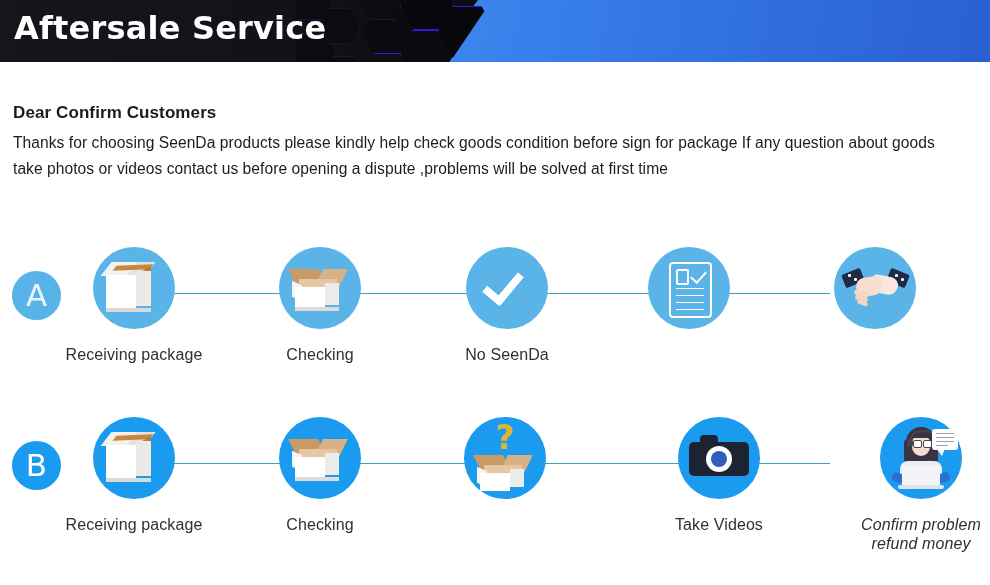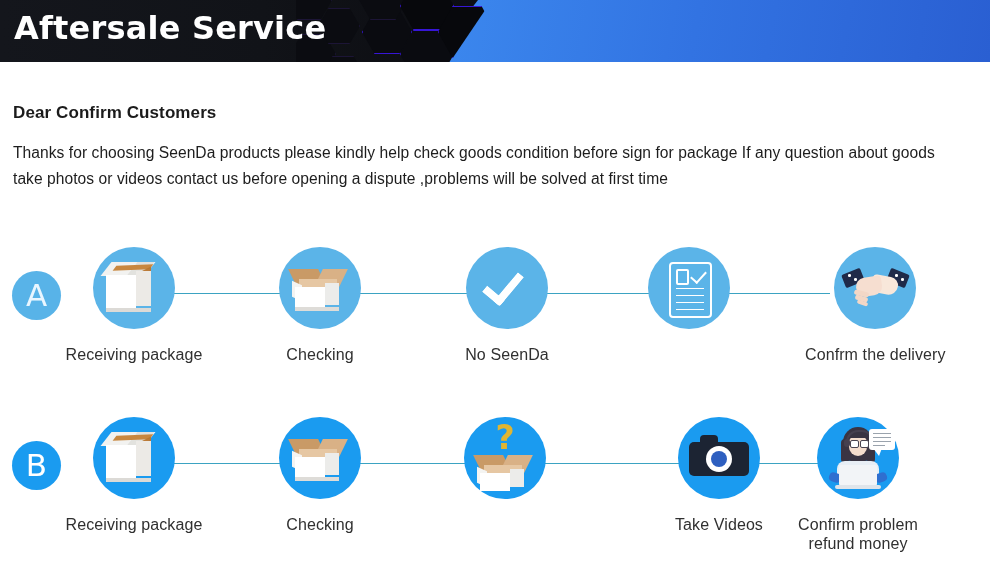--- a/index.html
+++ b/index.html
@@ -46,21 +46,21 @@
     font-family:"DejaVu Sans","Liberation Sans",sans-serif;
   }
 
   
   .greeting{
     position:absolute;left:13px;top:103px;
     font-size:17px;font-weight:700;color:#1b1b1b;
     letter-spacing:0.1px;
   }
   .intro{
-    position:absolute;left:13px;top:140px;width:952px;
+    position:absolute;left:13px;top:130px;width:952px;
     font-size:15.6px;color:#1d1d1d;line-height:26px;
     letter-spacing:0.05px;
   }
 
   
   .row{position:absolute;left:0;width:990px;height:140px;}
   .row-a{top:247px;}
   .row-b{top:417px;}
 
   .badge{
@@ -368,21 +368,20 @@
         <div class="hs-cuffR"></div>
         <div class="hs-dot" style="left:61px;top:27px;"></div>
         <div class="hs-dot" style="left:67px;top:31px;"></div>
         <div class="hs-handR"></div>
         <div class="hs-handL"></div>
         <div class="hs-fing" style="left:20px;top:44px;width:15px;height:5px;transform:rotate(14deg);"></div>
         <div class="hs-fing" style="left:21px;top:49px;width:13px;height:5px;transform:rotate(16deg);"></div>
         <div class="hs-fing" style="left:23px;top:54px;width:11px;height:4px;transform:rotate(18deg);"></div>
       </div>
     </div>
-    <div class="step-label">Confrm the delivery</div>
   </div>
 </div>
 
 <div class="row row-b">
   <div class="badge">B</div>
   <div class="connector" style="left:150px;width:680px;"></div>
 
   <div class="step" style="left:64px;">
     <div class="circle">
       <div class="ico">
@@ -432,21 +431,21 @@
       <div class="ico">
         <div style="position:absolute;left:11px;top:25px;width:60px;height:34px;background:#1c2433;border-radius:5px;"></div>
         <div style="position:absolute;left:22px;top:18px;width:18px;height:10px;background:#1c2433;border-radius:4px 4px 0 0;"></div>
         <div style="position:absolute;left:28px;top:29px;width:26px;height:26px;background:#ffffff;border-radius:50%;"></div>
         <div style="position:absolute;left:33px;top:34px;width:16px;height:16px;background:#2e5fc0;border-radius:50%;"></div>
       </div>
     </div>
     <div class="step-label">Take Videos</div>
   </div>
 
-  <div class="step" style="left:788px;">
+  <div class="step" style="left:851px;font-style:italic;">
     <div class="circle">
       <div class="ico">
         <div class="ag-hair"></div>
         <div class="ag-hairL"></div>
           <div class="ag-hairR"></div>
         <div class="ag-face"></div>
         <div class="ag-hairF"></div>
         <div class="ag-hs-band"></div>
         <div class="ag-hs-ear"></div>
         <div class="ag-glass" style="left:33px;"></div>

